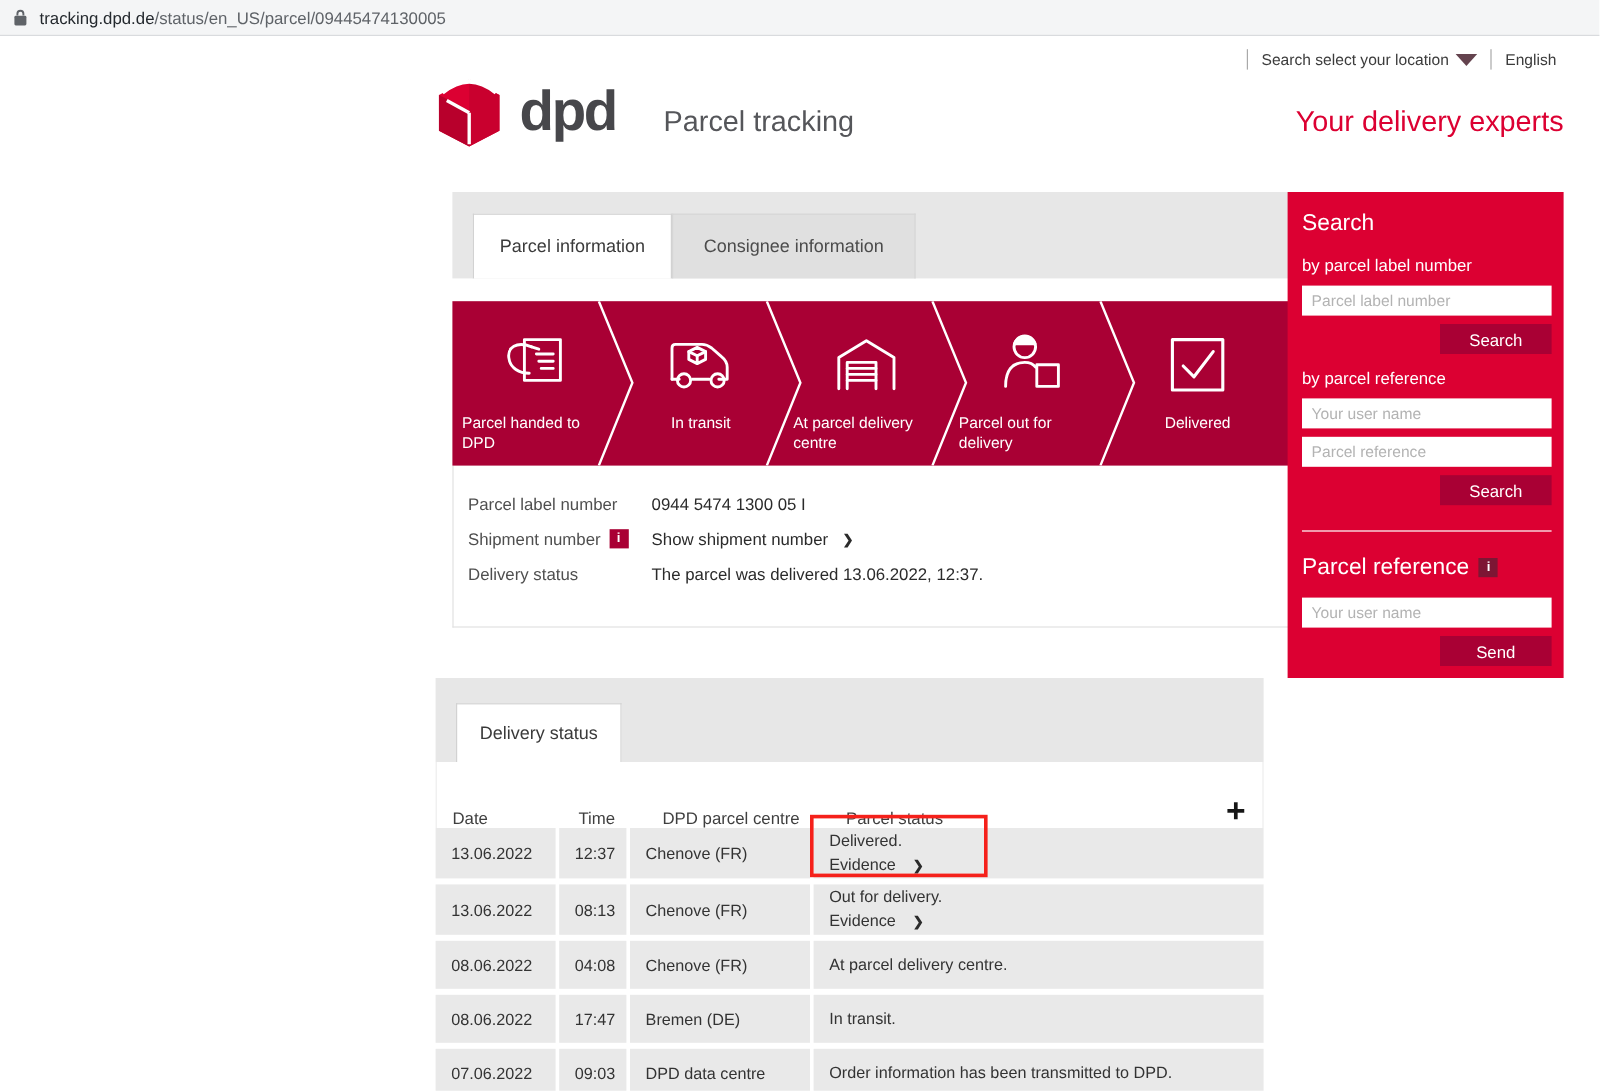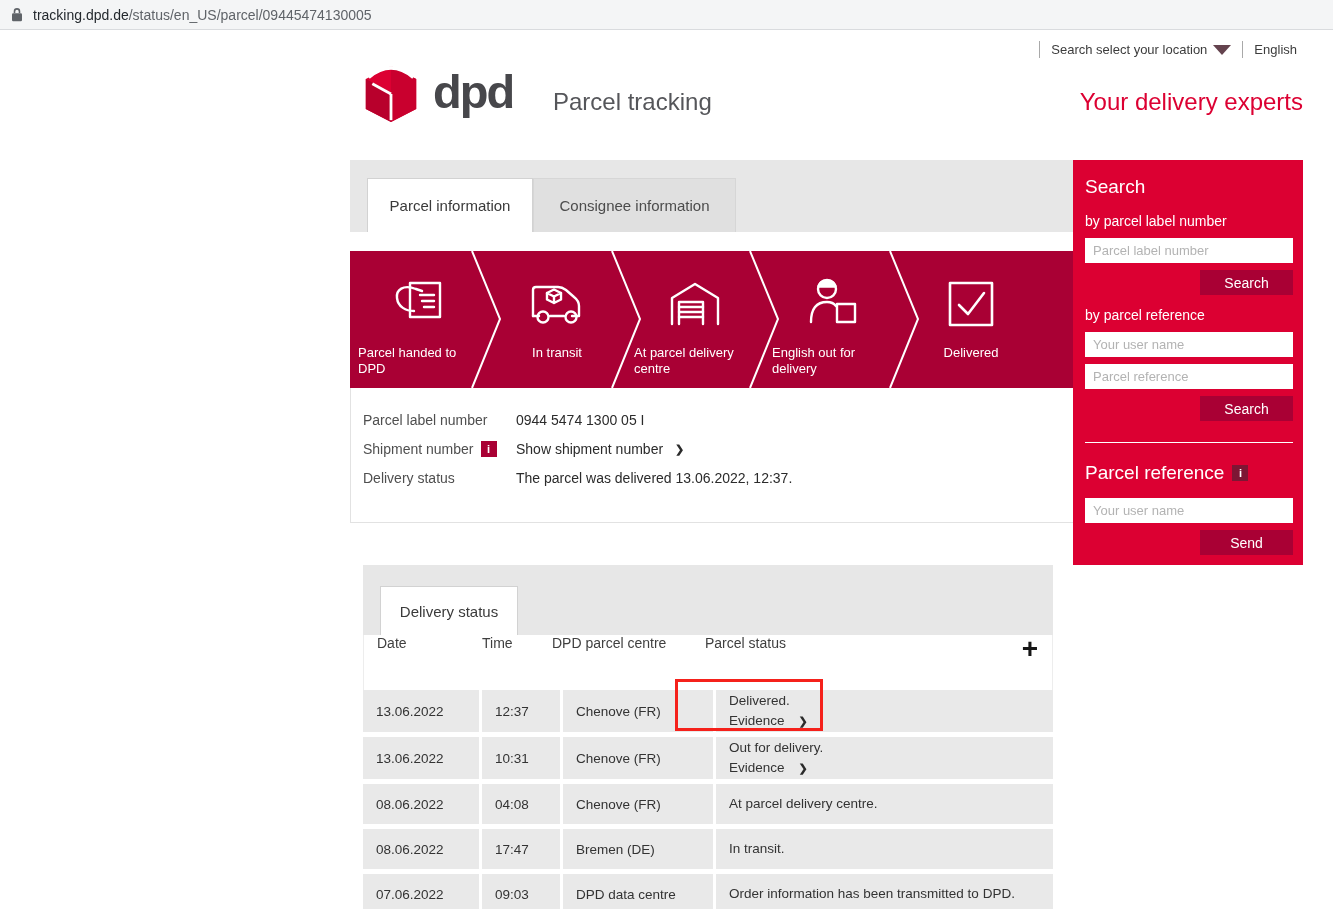--- a/index.html
+++ b/index.html
@@ -26,21 +26,21 @@
   .nav-sep{ width:1px; height:17px; background:#a9a9a9; }
   .tri{ width:0; height:0; border-left:9px solid transparent;
         border-right:9px solid transparent; border-top:10px solid #64434e; margin-left:2px;}
   .nav-item{ display:flex; align-items:center; gap:4px; cursor:pointer; }
   
   .logo-area{ position:absolute; left:363px; top:64px; display:flex; align-items:center; gap:14px; }
   .dpd-word{ font-size:47px; font-weight:800; color:#47474b; letter-spacing:-2px; line-height:1; padding-bottom:6px;}
   .page-title{ position:absolute; left:553px; top:88px; font-size:24px; font-weight:400; color:#55565a; }
   .tagline{ position:absolute; top:88px; right:30px; font-size:24px; font-weight:300; color:#dc0032; }
   
-  .card1{ position:absolute; left:350px; top:160px; width:826px; }
+  .card1{ position:absolute; left:377px; top:160px; width:826px; }
   .tabbar{ height:72px; background:#e7e7e7; position:relative; }
   .tab{ position:absolute; bottom:0; height:54px; display:flex; align-items:center;
         justify-content:center; font-size:15px; cursor:pointer; }
   .tab.active{ left:17px; width:166px; background:#fff; border:1px solid #d2d2d2; border-bottom:none; color:#3a3a3a; }
   .tab.inactive{ left:183px; width:203px; background:#e0e0e0; border:1px solid #d6d6d6; border-bottom:none; color:#4c4c4c; }
   
   .stepper{ margin-top:19px; height:137px; background:#a90034; position:relative; display:flex; }
   .step{ width:138px; display:flex; flex-direction:column; align-items:center; padding-top:21px; }
   .step .icon{ height:64px; display:flex; align-items:center; justify-content:center; }
   .step .lbl{ margin-top:9px; color:#fff; font-size:13px; line-height:1.25; text-align:left; padding:0 8px; }
@@ -52,30 +52,30 @@
   .drow .dvalue{ color:#2b2b2b; display:flex; align-items:center; }
   .ibadge{ width:16px; height:16px; background:#a90034; color:#fff; font-weight:700;
            font-size:11px; display:inline-flex; align-items:center; justify-content:center; font-style:normal;}
   .chev{ font-size:11px; margin-left:12px; color:#2b2b2b; font-weight:700; }
   
   .card2{ position:absolute; left:363px; top:565px; width:690px; }
   .band2{ height:70px; background:#e7e7e7; position:relative; }
   .tab2{ position:absolute; left:17px; bottom:0; width:138px; height:49px; background:#fff;
          border:1px solid #d2d2d2; border-bottom:none; display:flex; align-items:center;
          justify-content:center; font-size:15px; color:#3a3a3a; cursor:pointer; }
-  .thead{ height:55px; background:#fff; display:flex; align-items:flex-start; font-size:14px;
+  .thead{ height:55px; background:#fff; display:flex; align-items:flex-end; font-size:14px;
           color:#3f3f3f; border-left:1px solid #ededed; border-right:1px solid #ededed; }
   .c-date{ width:105px; padding-left:13px; }
   .c-time{ width:70px; padding-left:13px; }
   .c-centre{ width:153px; padding-left:13px; }
   .c-status{ flex:1; padding-left:13px; }
   .plus{ font-size:28px; font-weight:700; color:#161616; padding-right:14px; cursor:pointer; line-height:1;}
   .trow{ display:flex; gap:3px; margin-bottom:5px; font-size:13.5px; color:#333; }
   .trow .cell{ background:#e9e9e9; display:flex; flex-direction:column; justify-content:center; }
-  .trow .c-date{ width:116px; } .trow .c-time{ width:78px; } .trow .c-centre{ width:150px; }
+  .trow .c-date{ width:100px; } .trow .c-time{ width:56px; } .trow .c-centre{ width:150px; }
   .trow{ height:40px; } .trow.tall{ height:42px; }
   .status-line{ line-height:20px; }
   .evidence{ line-height:20px; cursor:pointer; }
   .evidence .chev{ margin-left:14px; }
   
   .hl-box{ position:absolute; left:675px; top:679px; width:148px; height:52px;
            border:3px solid #f5211b; z-index:6; pointer-events:none; }
   
   .sidebar{ position:absolute; left:1073px; top:160px; width:230px; height:405px;
             background:#dc0032; color:#fff; padding:16px 10px 0 12px; }
@@ -175,21 +175,21 @@
     </div>
     <div class="step">
       <span class="icon">
         <svg width="60" height="56" viewBox="0 0 60 56" fill="none" stroke="#fff" stroke-width="2.4" stroke-linejoin="round" stroke-linecap="round">
           <circle cx="24" cy="13" r="9"></circle>
           <path d="M15.5 10.5 a9 9 0 0 1 17 0 Z" fill="#fff"></path>
           <path d="M8 46 Q8 26 24 26 q6 0 9 4"></path>
           <rect x="34" y="28" width="18" height="18"></rect>
         </svg>
       </span>
-      <span class="lbl">English out for delivery</span>
+      <span class="lbl">Parcel out for delivery</span>
     </div>
     <div class="step">
       <span class="icon">
         <svg width="56" height="56" viewBox="0 0 56 56" fill="none" stroke="#fff" stroke-width="2.6" stroke-linejoin="round" stroke-linecap="round">
           <rect x="7" y="7" width="42" height="42"></rect>
           <path d="M16 29 L25 38 L41 17"></path>
         </svg>
       </span>
       <span class="lbl">Delivered</span>
     </div>
@@ -242,21 +242,21 @@
     <div class="cell c-time">12:37</div>
     <div class="cell c-centre">Chenove (FR)</div>
     <div class="cell c-status">
       <span class="status-line">Delivered.</span>
       <span class="evidence"><span>Evidence</span><span class="chev">❯</span></span>
     </div>
   </div>
 
   <div class="trow tall">
     <div class="cell c-date">13.06.2022</div>
-    <div class="cell c-time">10:31</div>
+    <div class="cell c-time">08:13</div>
     <div class="cell c-centre">Chenove (FR)</div>
     <div class="cell c-status">
       <span class="status-line">Out for delivery.</span>
       <span class="evidence"><span>Evidence</span><span class="chev">❯</span></span>
     </div>
   </div>
 
   <div class="trow">
     <div class="cell c-date">08.06.2022</div>
     <div class="cell c-time">04:08</div>

